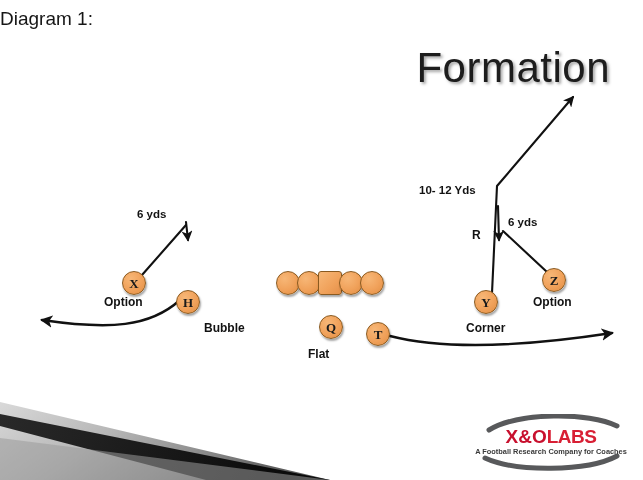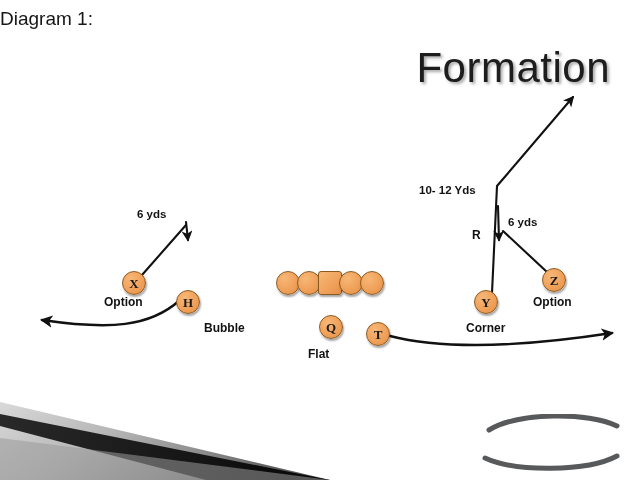--- a/index.html
+++ b/index.html
@@ -218,15 +218,17 @@
     <path d="M 0 34 L 330 112 L 0 112 Z" fill="url(#wedgeGrad)"></path>
     <path d="M 0 46 L 330 112 L 206 112 L 0 58 Z" fill="url(#wedgeDark)" opacity="0.92"></path>
     <path d="M 0 70 L 330 112 L 0 112 Z" fill="#9a9a9a" opacity="0.55"></path>
   </svg>
 
   <div id="logo">
     <svg id="logo-swoosh" viewBox="0 0 168 58">
       <path d="M 22 16 C 52 -2, 122 -2, 150 12" stroke="#58595b" stroke-width="5" fill="none" stroke-linecap="round"></path>
       <path d="M 18 44 C 48 58, 120 58, 150 42" stroke="#58595b" stroke-width="5" fill="none" stroke-linecap="round"></path>
     </svg>
+    <div id="logo-wordmark"><span class="logo-xo">X</span><span class="logo-xo">&amp;</span><span class="logo-xo">O</span><span class="logo-labs">LABS</span></div>
+    <div id="logo-tagline">A Football Research Company for Coaches</div>
   </div>
 
 </div>
 
 </body></html>

